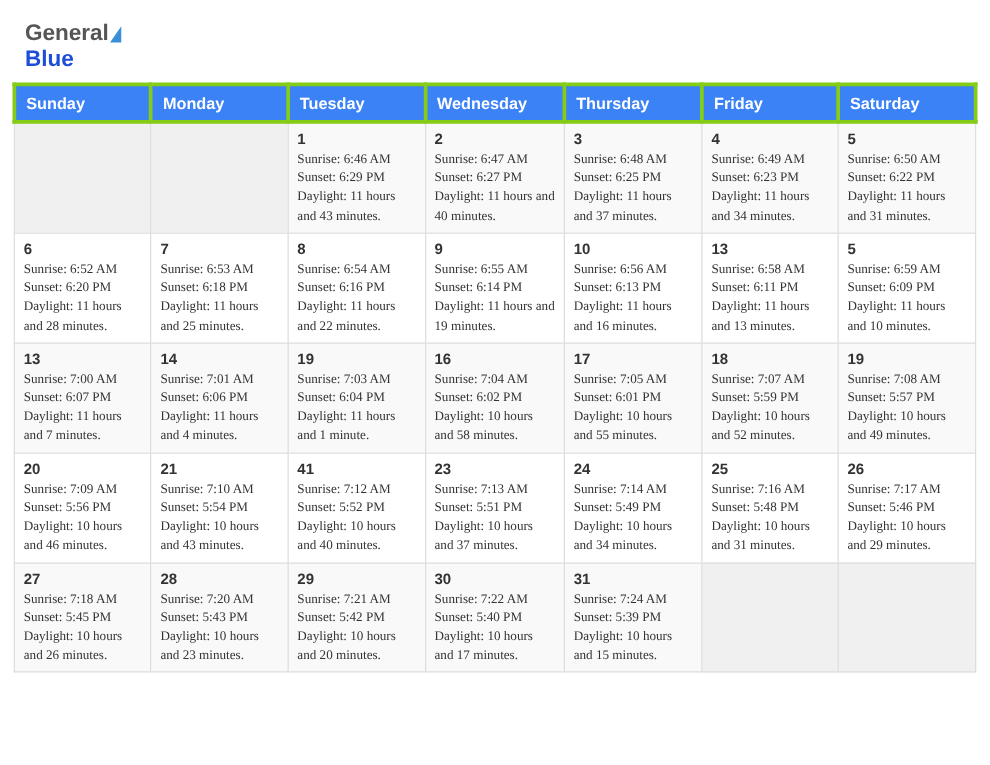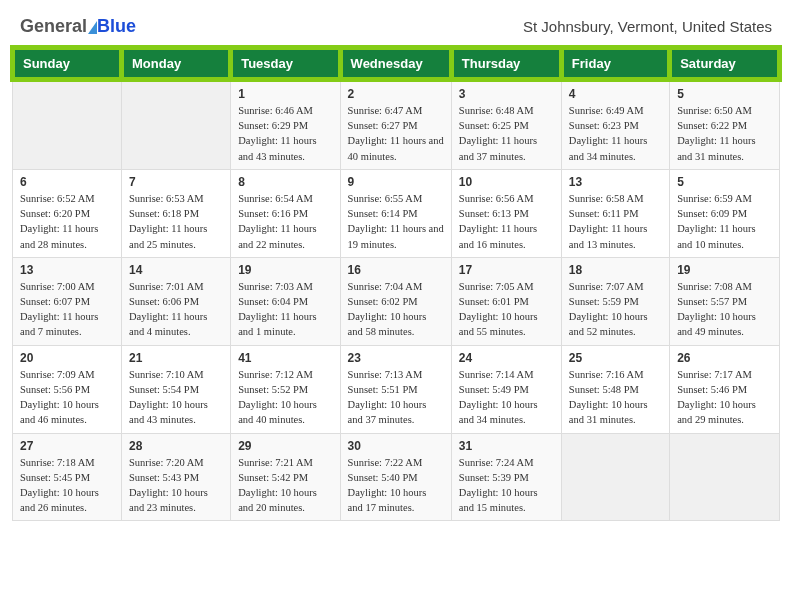--- a/index.html
+++ b/index.html
@@ -10,20 +10,21 @@
       min-height: 612px;
     }
     .header {
       display: flex;
       justify-content: space-between;
       align-items: flex-start;
       padding: 16px 20px 8px 20px;
     }
     .logo {
       display: flex;
+      flex-direction: column;
       align-items: flex-start;
     }
     .title-block { text-align: right; }
     .month-title {
       font-size: 38px;
       font-weight: 300;
       color: #222;
       line-height: 1.1;
     }
     .location {
@@ -33,27 +34,27 @@
     }
     table {
       width: 100%;
       border-collapse: collapse;
       padding: 0 10px;
     }
     .cal-wrap {
       padding: 0 10px 10px 10px;
     }
     thead th {
-      background-color: #15803d;
+      background-color: #3b82f6;
       color: #fff;
       text-align: left;
       font-size: 13px;
       font-weight: bold;
       padding: 6px 8px;
-      border: 5px solid #84cc16;
+      border: 3px solid #84cc16;
     }
     tbody td {
       vertical-align: top;
       border: 1px solid #ddd;
       padding: 5px 7px;
       font-size: 10.5px;
       color: #333;
       width: 113px;
       min-height: 80px;
       background: #fff;
@@ -112,21 +113,20 @@
 
 <div class="header">
   <div class="logo">
     <div class="logo-container">
       <span class="logo-name-general">General</span>
       <span class="logo-icon"></span>
     </div>
     <span class="logo-name-blue">Blue</span>
   </div>
   <div class="title-block">
-    <div class="location">St Johnsbury, Vermont, United States</div>
   </div>
 </div>
 
 <div class="cal-wrap">
   <table>
     <thead>
       <tr>
       <th>Sunday</th>
           <th>Monday</th>
           <th>Tuesday</th>

